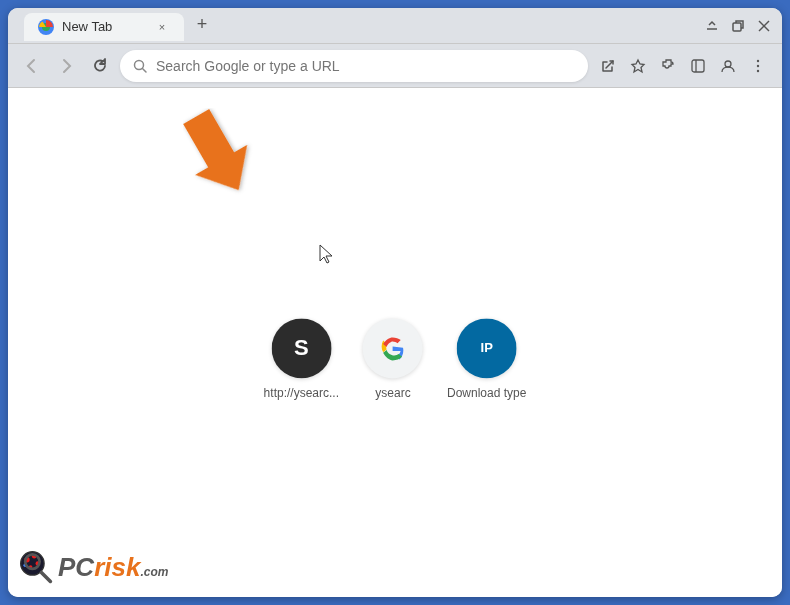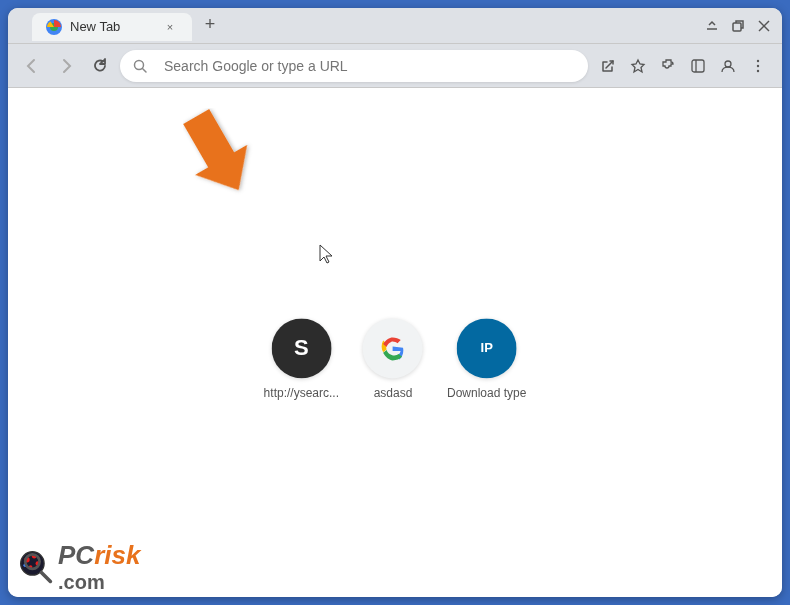--- a/index.html
+++ b/index.html
@@ -20,21 +20,21 @@
       box-shadow: 0 2px 10px rgba(0,0,0,0.3);
       display: flex;
       flex-direction: column;
     }
     
     .title-bar {
       background: #dee1e6;
       height: 36px;
       display: flex;
       align-items: center;
-      padding: 0 16px;
+      padding: 0 8px;
       border-bottom: 1px solid #c8c8c8;
       position: relative;
     }
     .window-controls {
       display: flex;
       gap: 6px;
       position: absolute;
       right: 8px;
       top: 50%;
       transform: translateY(-50%);
@@ -136,21 +136,21 @@
     }
     .nav-btn.active { color: #333; }
     .address-bar {
       flex: 1;
       height: 32px;
       background: white;
       border-radius: 20px;
       display: flex;
       align-items: center;
       padding: 0 12px;
-      gap: 16px;
+      gap: 8px;
       box-shadow: 0 1px 3px rgba(0,0,0,0.1);
     }
     .address-bar input {
       border: none;
       outline: none;
       flex: 1;
       font-size: 14px;
       color: #333;
       background: transparent;
     }
@@ -444,21 +444,21 @@
         <div class="shortcut-icon">
           <div class="icon-google">
             <svg width="32" height="32" viewBox="0 0 32 32">
               <path d="M16,14 L16,18.5 L24,18.5 C23.4,21 21.8,23 19.4,24.3 L22.8,27 C25.2,24.9 26.7,21.7 26.7,18 C26.7,17.1 26.6,16.2 26.4,15.4 L16,14 Z" fill="#4285F4"></path>
               <path d="M16,28 C19.9,28 23.2,26.7 25.5,24.4 L22.1,21.7 C20.9,22.5 19.4,23 17.7,23 C14.2,23 11.1,20.7 10,17.5 L6.5,20.3 C8.7,24.5 12.9,28 16,28 Z" fill="#34A853"></path>
               <path d="M10,17 C9.7,16.1 9.5,15.1 9.5,14 C9.5,12.9 9.7,11.9 10,11 L6.5,8.2 C5.5,10.1 5,12.1 5,14 C5,15.9 5.5,17.9 6.5,19.8 L10,17 Z" fill="#FBBC05"></path>
               <path d="M16,9 C17.9,9 19.6,9.7 20.9,10.9 L24.1,7.7 C22,5.8 19.2,5 16,5 C12.9,5 8.7,7.5 6.5,11.7 L10,14.5 C11.1,11.3 14.2,9 16,9 Z" fill="#EA4335"></path>
             </svg>
           </div>
         </div>
-        <span class="shortcut-label">asdasd</span>
+        <span class="shortcut-label">ysearc</span>
       </div>
 
       <div class="shortcut-item">
         <div class="shortcut-icon">
           <div class="icon-ip">
             <span>IP</span>
           </div>
         </div>
         <span class="shortcut-label">Download type</span>
       </div>
@@ -471,23 +471,23 @@
         <svg class="magnifier-icon" width="40" height="40" viewBox="0 0 40 40">
           <circle cx="16" cy="16" r="13" fill="#1a1a2e" stroke="#333" stroke-width="1.5"></circle>
           <circle cx="10" cy="12" r="3" fill="#e81c1c"></circle>
           <circle cx="18" cy="8" r="2.5" fill="#e81c1c"></circle>
           <circle cx="22" cy="16" r="2.5" fill="#e81c1c"></circle>
           <circle cx="14" cy="20" r="2" fill="#e81c1c"></circle>
           <circle cx="8" cy="18" r="2" fill="#4488ff"></circle>
           <line x1="26" y1="26" x2="36" y2="36" stroke="#555" stroke-width="4" stroke-linecap="round"></line>
           <circle cx="16" cy="14" r="8" fill="none" stroke="#555" stroke-width="3"></circle>
         </svg>
-        <div style="display:flex; align-items:baseline;flex-direction:column;">
+        <div style="display:flex; align-items:baseline;">
           <span class="pcrisk-text">
             <span class="pc-part">PC</span><span class="risk-part">risk</span>
           </span>
-          <span style="font-size:20px; color:#5a5a5a; font-weight:900; ">.com</span>
+          <span style="font-size:12px; color:#5a5a5a; font-weight:900; font-style:italic;">.com</span>
         </div>
       </div>
     </div>
 
   </div>
 </div>
 
 </body></html>

